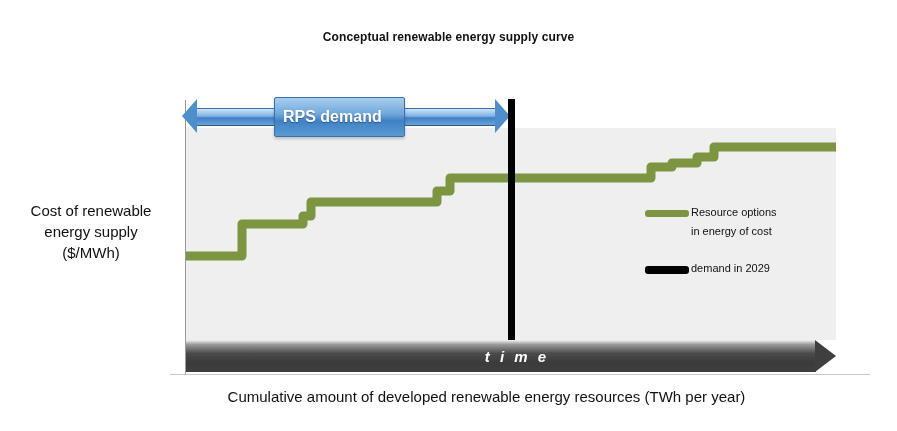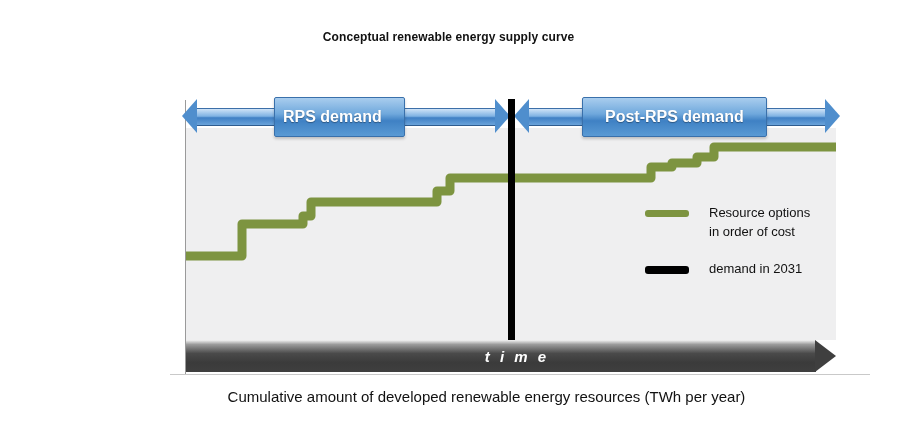--- a/index.html
+++ b/index.html
@@ -141,24 +141,24 @@
   .legend-swatch {
     flex: 0 0 auto;
     width: 44px;
     height: 7px;
     margin-top: 7px;
     border-radius: 3px;
   }
   .legend-swatch.green { background: #7d9440; }
   .legend-swatch.black { background: #000000; height: 8px; }
   .legend-text {
-    font-size: 13px;
+    font-size: 11px;
     line-height: 19px;
     color: #111111;
-    margin-left: 20px;
+    margin-left: 2px;
   }
 
   
   .time-band {
     position: absolute;
     left: 186px;
     top: 340px;
     width: 650px;
     height: 32px;
   }
@@ -228,51 +228,50 @@
   <div class="plot-area"></div>
   <div class="axis-x-line"></div>
 
   <div class="demand-band" style="left:182px; top:99px; width:328px;">
     <div class="arrow-shaft"></div>
     <div class="arrow-head left"></div>
     <div class="arrow-head right"></div>
     <div class="demand-label" style="left:92px;padding-left:8px;">RPS demand</div>
   </div>
 
-  <div class="demand-band" style="left:514px; top:99px; width:326px;">
-    <div class="arrow-shaft"></div>
-    <div class="arrow-head left"></div>
-    <div class="arrow-head right"></div>
-    <div class="demand-label" style="left:68px;">Post-RPS demand</div>
-  </div>
 
   <svg class="supply-svg" viewBox="0 0 897 431" xmlns="http://www.w3.org/2000/svg">
     <polyline id="supply-curve-path" fill="none" stroke="#7d9440" stroke-width="9" stroke-linejoin="round" stroke-linecap="butt" points="186,256 242,256 242,224 303,224 303,216 311,216 311,202 437,202 437,191 450,191 450,178 511,178 515,178 651,178 651,167 672,167 672,163 697,163 697,157 714,157 714,147 836,147"></polyline>
   </svg>
 
   <div class="rps-divider"></div>
 
   <div class="legend">
     <div class="legend-row">
       <div class="legend-swatch green"></div>
       <div class="legend-text">
         <div>Resource options</div>
-        <div>in order of cost</div>
+        <div>in energy of cost</div>
       </div>
     </div>
     <div class="legend-row">
       <div class="legend-swatch black"></div>
       <div class="legend-text">
-        <div>demand in 2031</div>
+        <div>demand in 2029</div>
       </div>
     </div>
   </div>
 
   <div class="time-band">
     <div class="time-body"></div>
     <div class="time-tip"></div>
     <div class="time-label">t i m e</div>
   </div>
 
+  <div class="y-axis-caption">
+    <div>Cost of renewable</div>
+    <div>energy supply</div>
+    <div>($/MWh)</div>
+  </div>
 
   <div class="x-axis-caption">Cumulative amount of developed renewable energy resources (TWh per year)</div>
 
 </div>
 
 </body></html>

